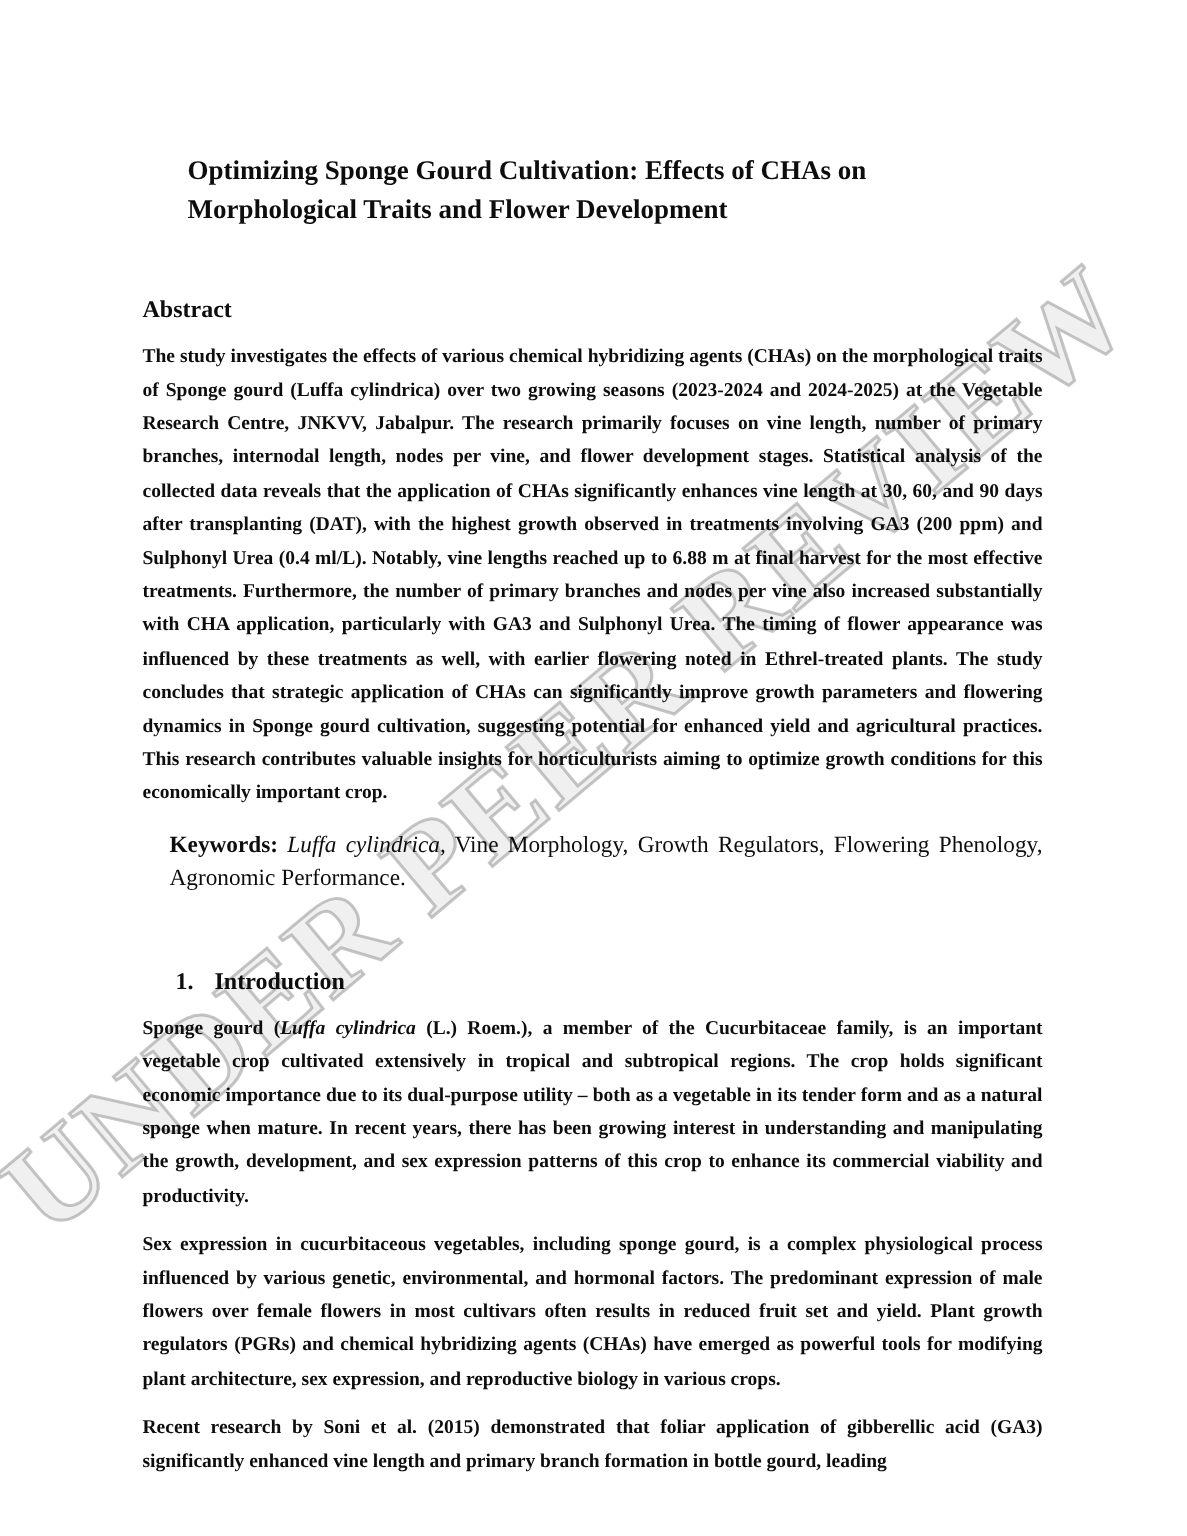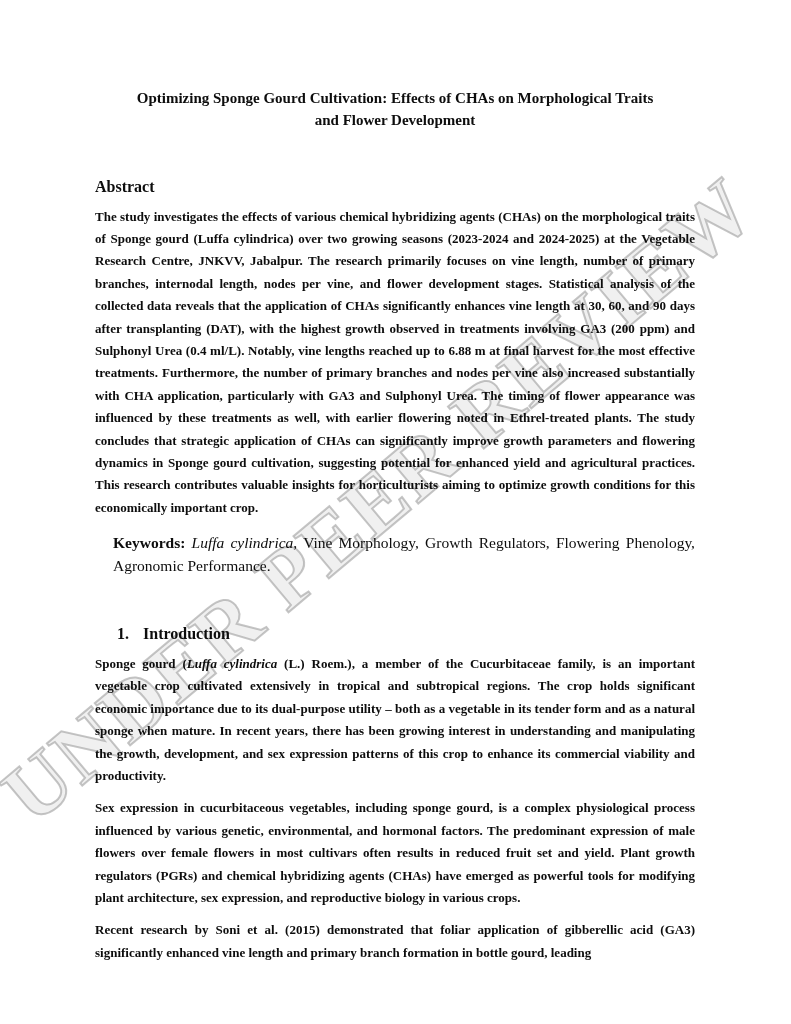--- a/index.html
+++ b/index.html
@@ -16,23 +16,22 @@
     font-family: "Liberation Serif", serif;
     color: #0d0d0d;
     overflow: hidden;
   }
   .content {
     position: relative;
     z-index: 2;
     padding: 88px 96px 0 95px;
   }
   .paper-title {
-    margin: 0 30px;
-    text-align: center;
-    font-size: 15px;
+    margin: 12px 30px;
+    font-size: 18px;
     font-weight: bold;
     line-height: 1.45;
   }
   .abstract-heading {
     margin: 46px 0 0 0;
     font-size: 16px;
     font-weight: bold;
   }
   p.body-par {
     margin: 10px 0 0 0;

